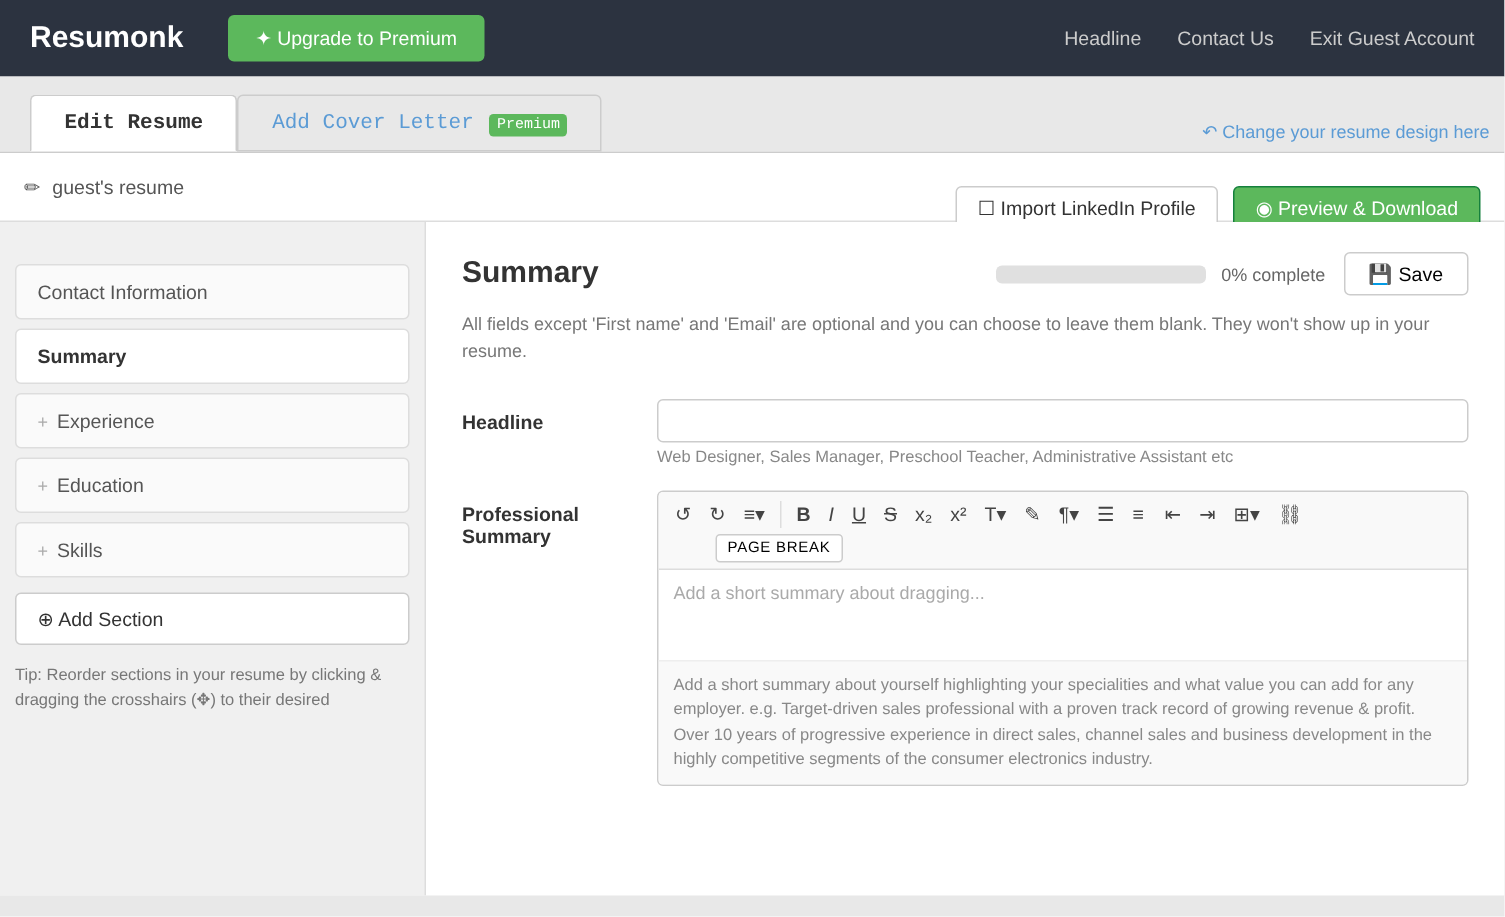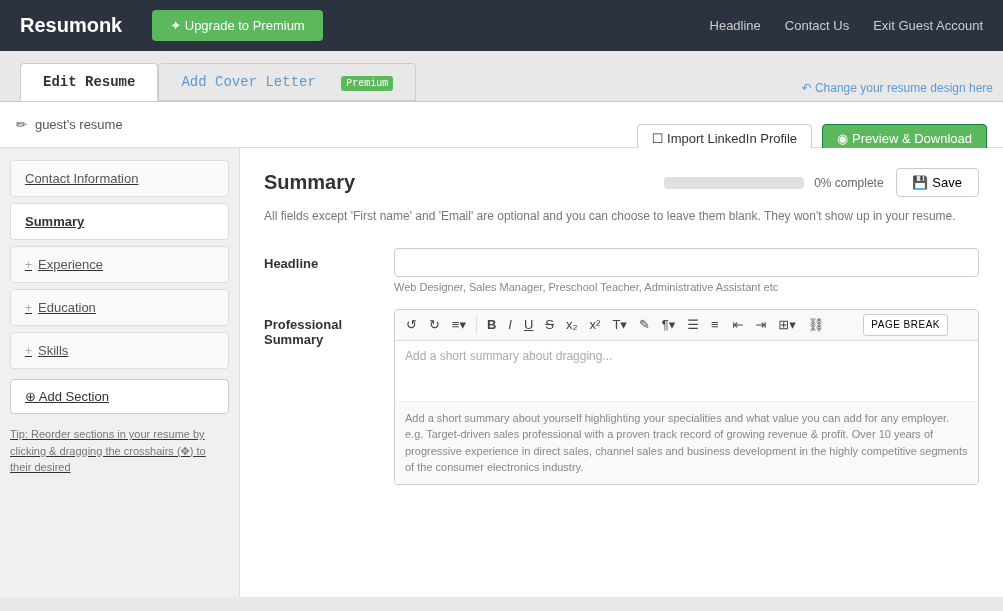--- a/index.html
+++ b/index.html
@@ -72,21 +72,21 @@
       background: #e8e8e8;
       color: #5b9bd5;
       border-bottom: 1px solid #ccc;
     }
     .tab-premium-badge {
       background: #5cb85c;
       color: #fff;
       font-size: 10px;
       padding: 2px 5px;
       border-radius: 3px;
-      margin-left: 17px;
+      margin-left: 2px;
     }
     .change-design-link {
       position: absolute;
       right: 10px;
       bottom: 6px;
       color: #5b9bd5;
       font-size: 12px;
       cursor: pointer;
     }
 
@@ -148,30 +148,29 @@
 
     
     .content-area {
       display: flex;
       flex: 1;
       overflow: hidden;
     }
 
     
     .sidebar {
-      width: 240px;
+      width: 284px;
       background: #f0f0f0;
       border-right: 1px solid #ddd;
-      padding: 12px 10px;
+      padding: 28px 10px;
       flex-shrink: 0;
       overflow-y: auto;
       display: flex;
       flex-direction: column;
       gap: 6px;
-      text-decoration: underline;
     }
     .sidebar-item {
       background: #fff;
       border: 1px solid #ddd;
       border-radius: 4px;
       padding: 10px 14px;
       cursor: pointer;
       font-size: 13px;
       color: #333;
       display: flex;

